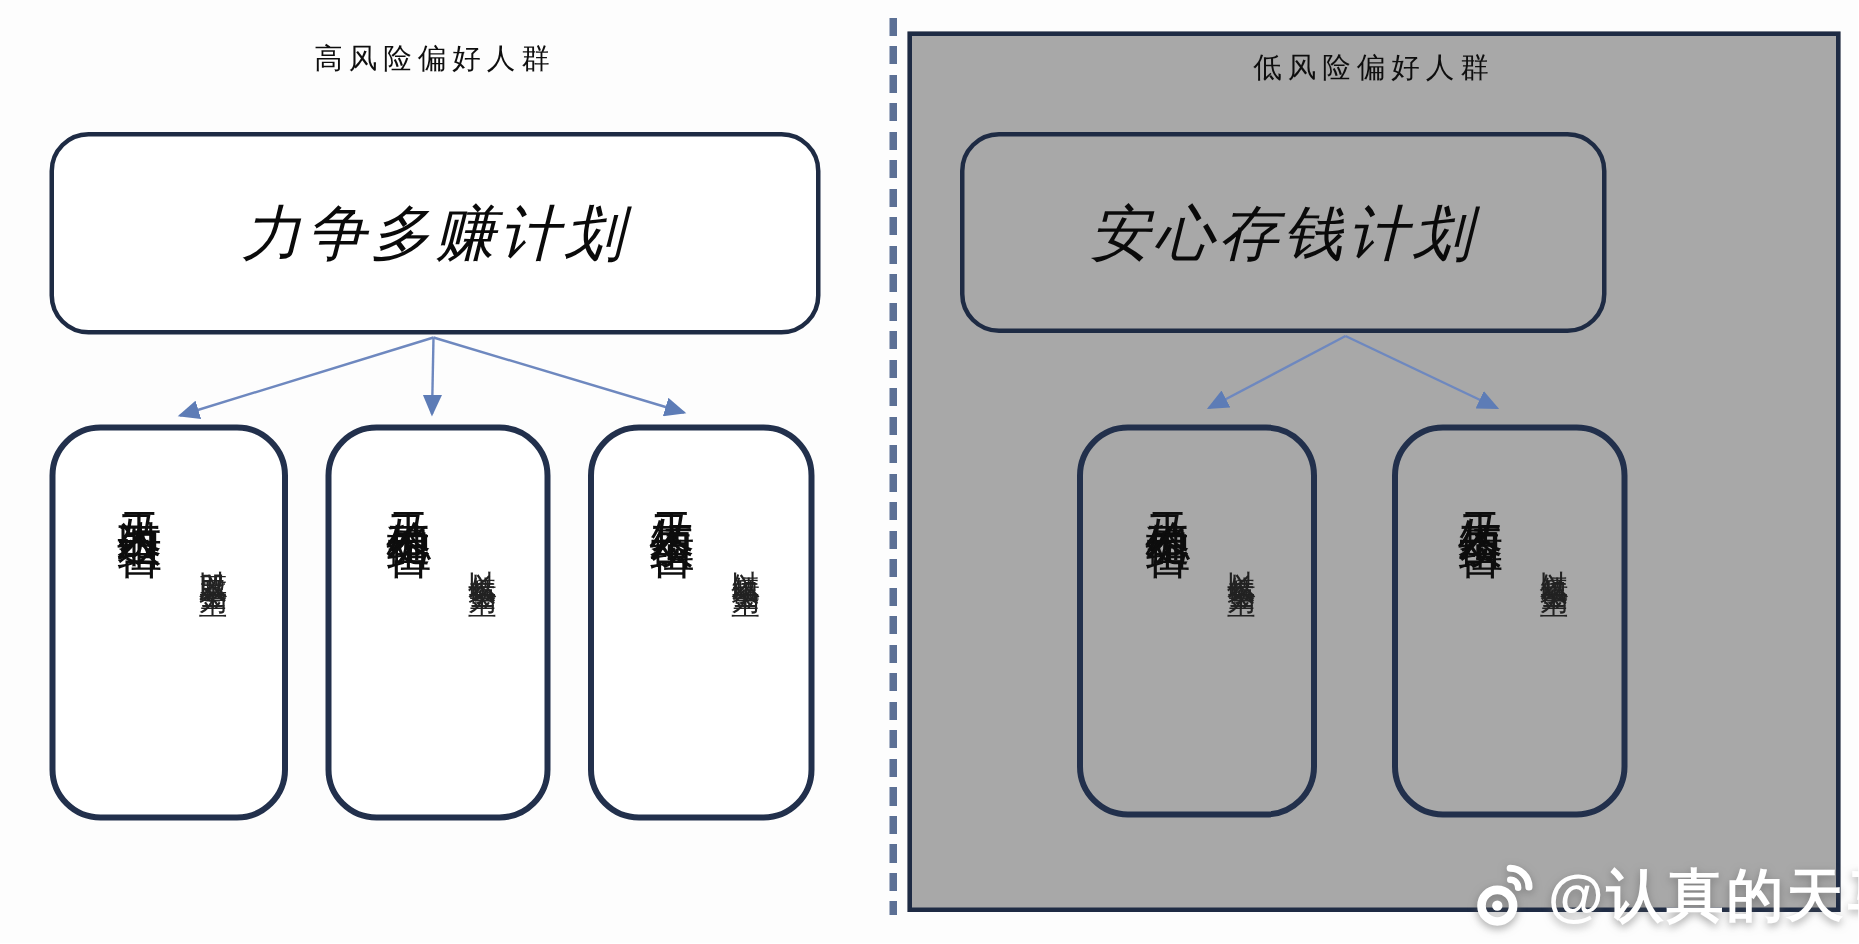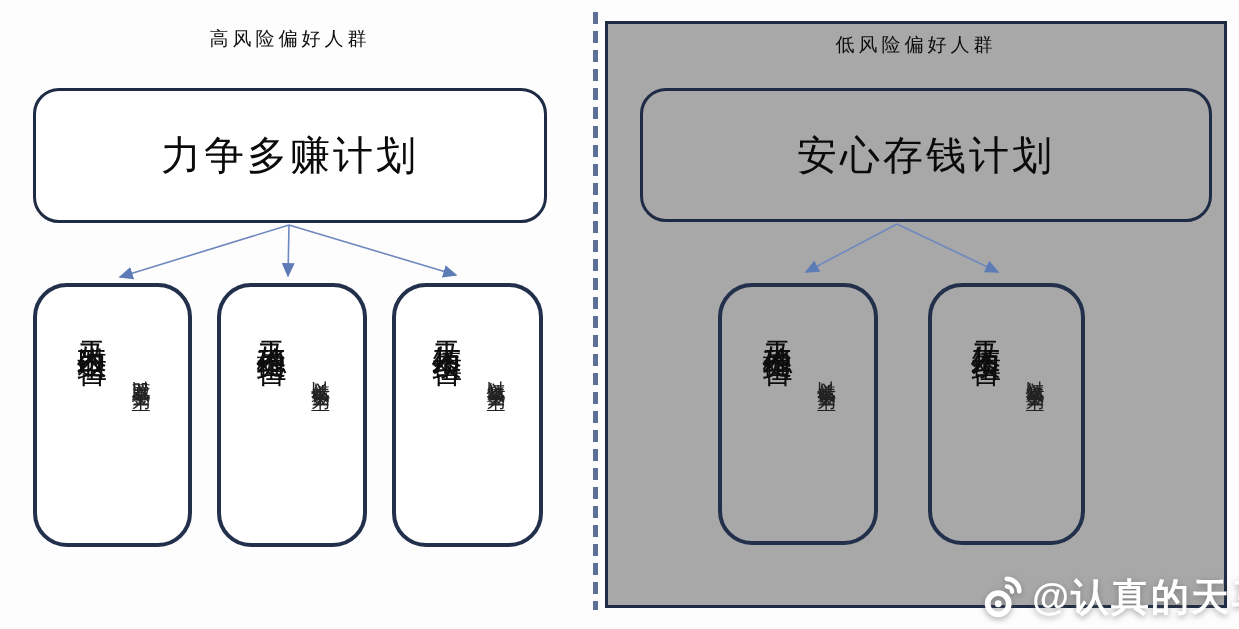--- a/index.html
+++ b/index.html
@@ -22,20 +22,21 @@
     letter-spacing: 4px;
     color: #0e0e0e;
   }
   .plan-box {
     position: absolute;
     border: 3px solid #1e2b44;
     border-radius: 26px;
     display: flex;
     align-items: center;
     justify-content: center;
+    font-style: italic;
   }
   .plan-label {
     font-size: 40px;
     letter-spacing: 3px;
     color: #0a0a0a;
   }
   .portfolio-card {
     position: absolute;
     border: 4px solid #22304c;
     border-radius: 34px;
@@ -79,21 +80,21 @@
 
   
   .gray-panel {
     position: absolute;
     left: 605px; top: 21px;
     width: 622px; height: 587px;
     background: #a8a8a8;
     border: 3px solid #1e2b44;
   }
   .right-title { left: 0; top: 8px; width: 616px; }
-  .right-plan  { left: 32px; top: 64px; width: 572px; height: 134px; background: transparent; }
+  .right-plan  { left: 32px; top: 64px; width: 431px; height: 134px; background: transparent; }
   .card-r1 { left: 110px; top: 259px; width: 160px; height: 262px; background: transparent; }
   .card-r2 { left: 320px; top: 259px; width: 157px; height: 262px; background: transparent; }
 
   
   .arrows-svg {
     position: absolute;
     left: 0; top: 0;
     width: 1239px; height: 629px;
     pointer-events: none;
   }

